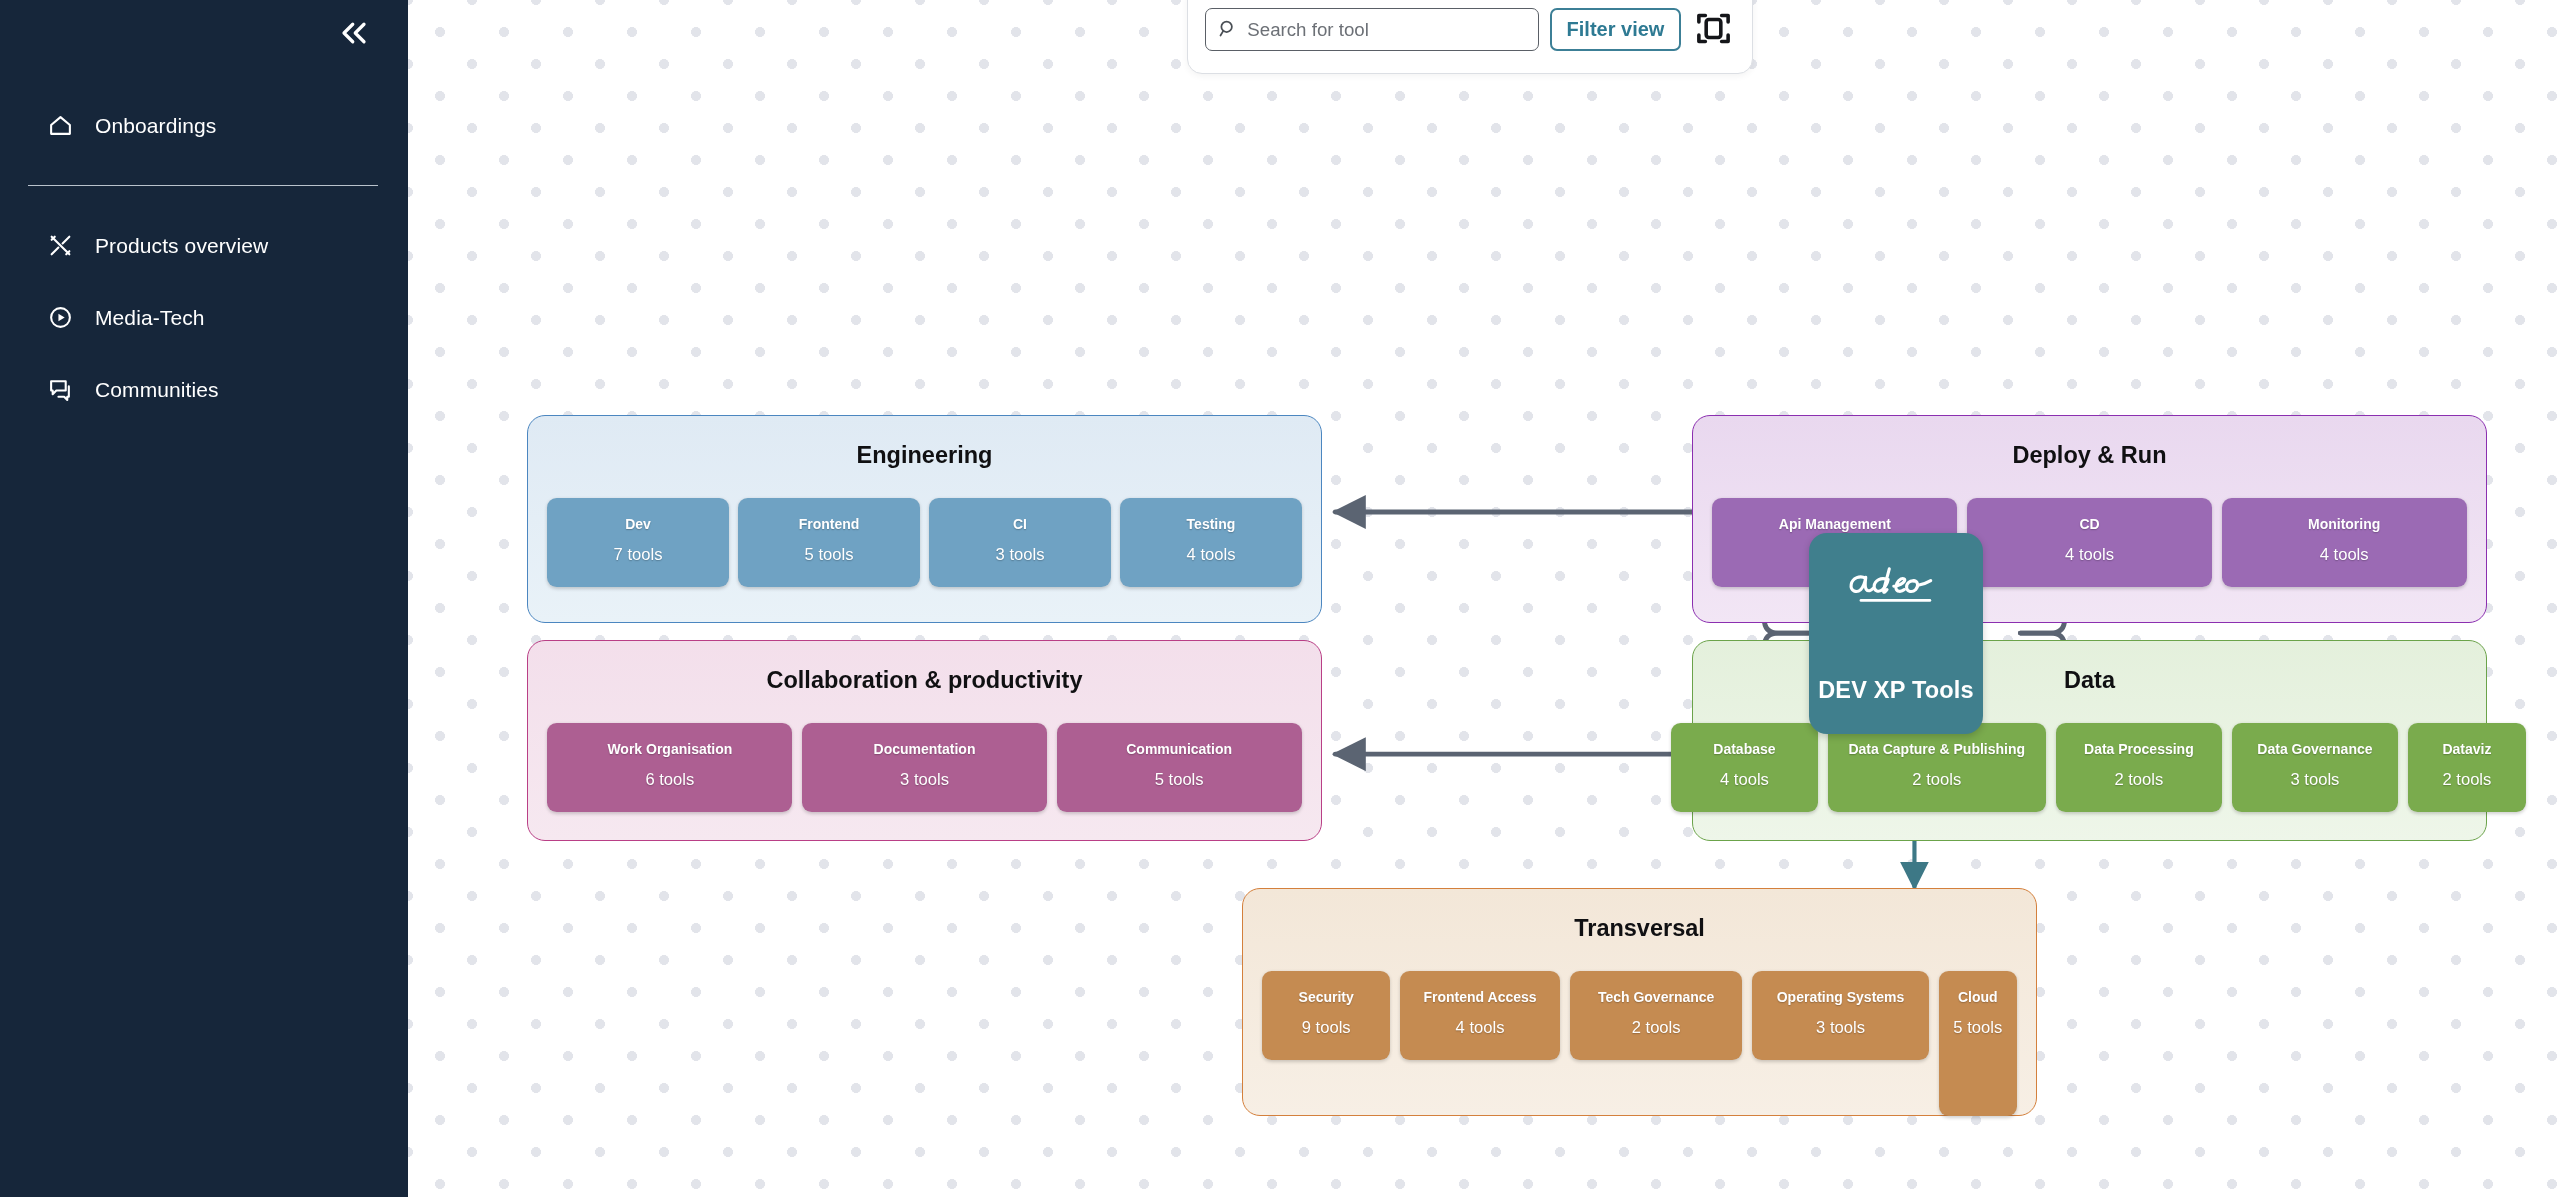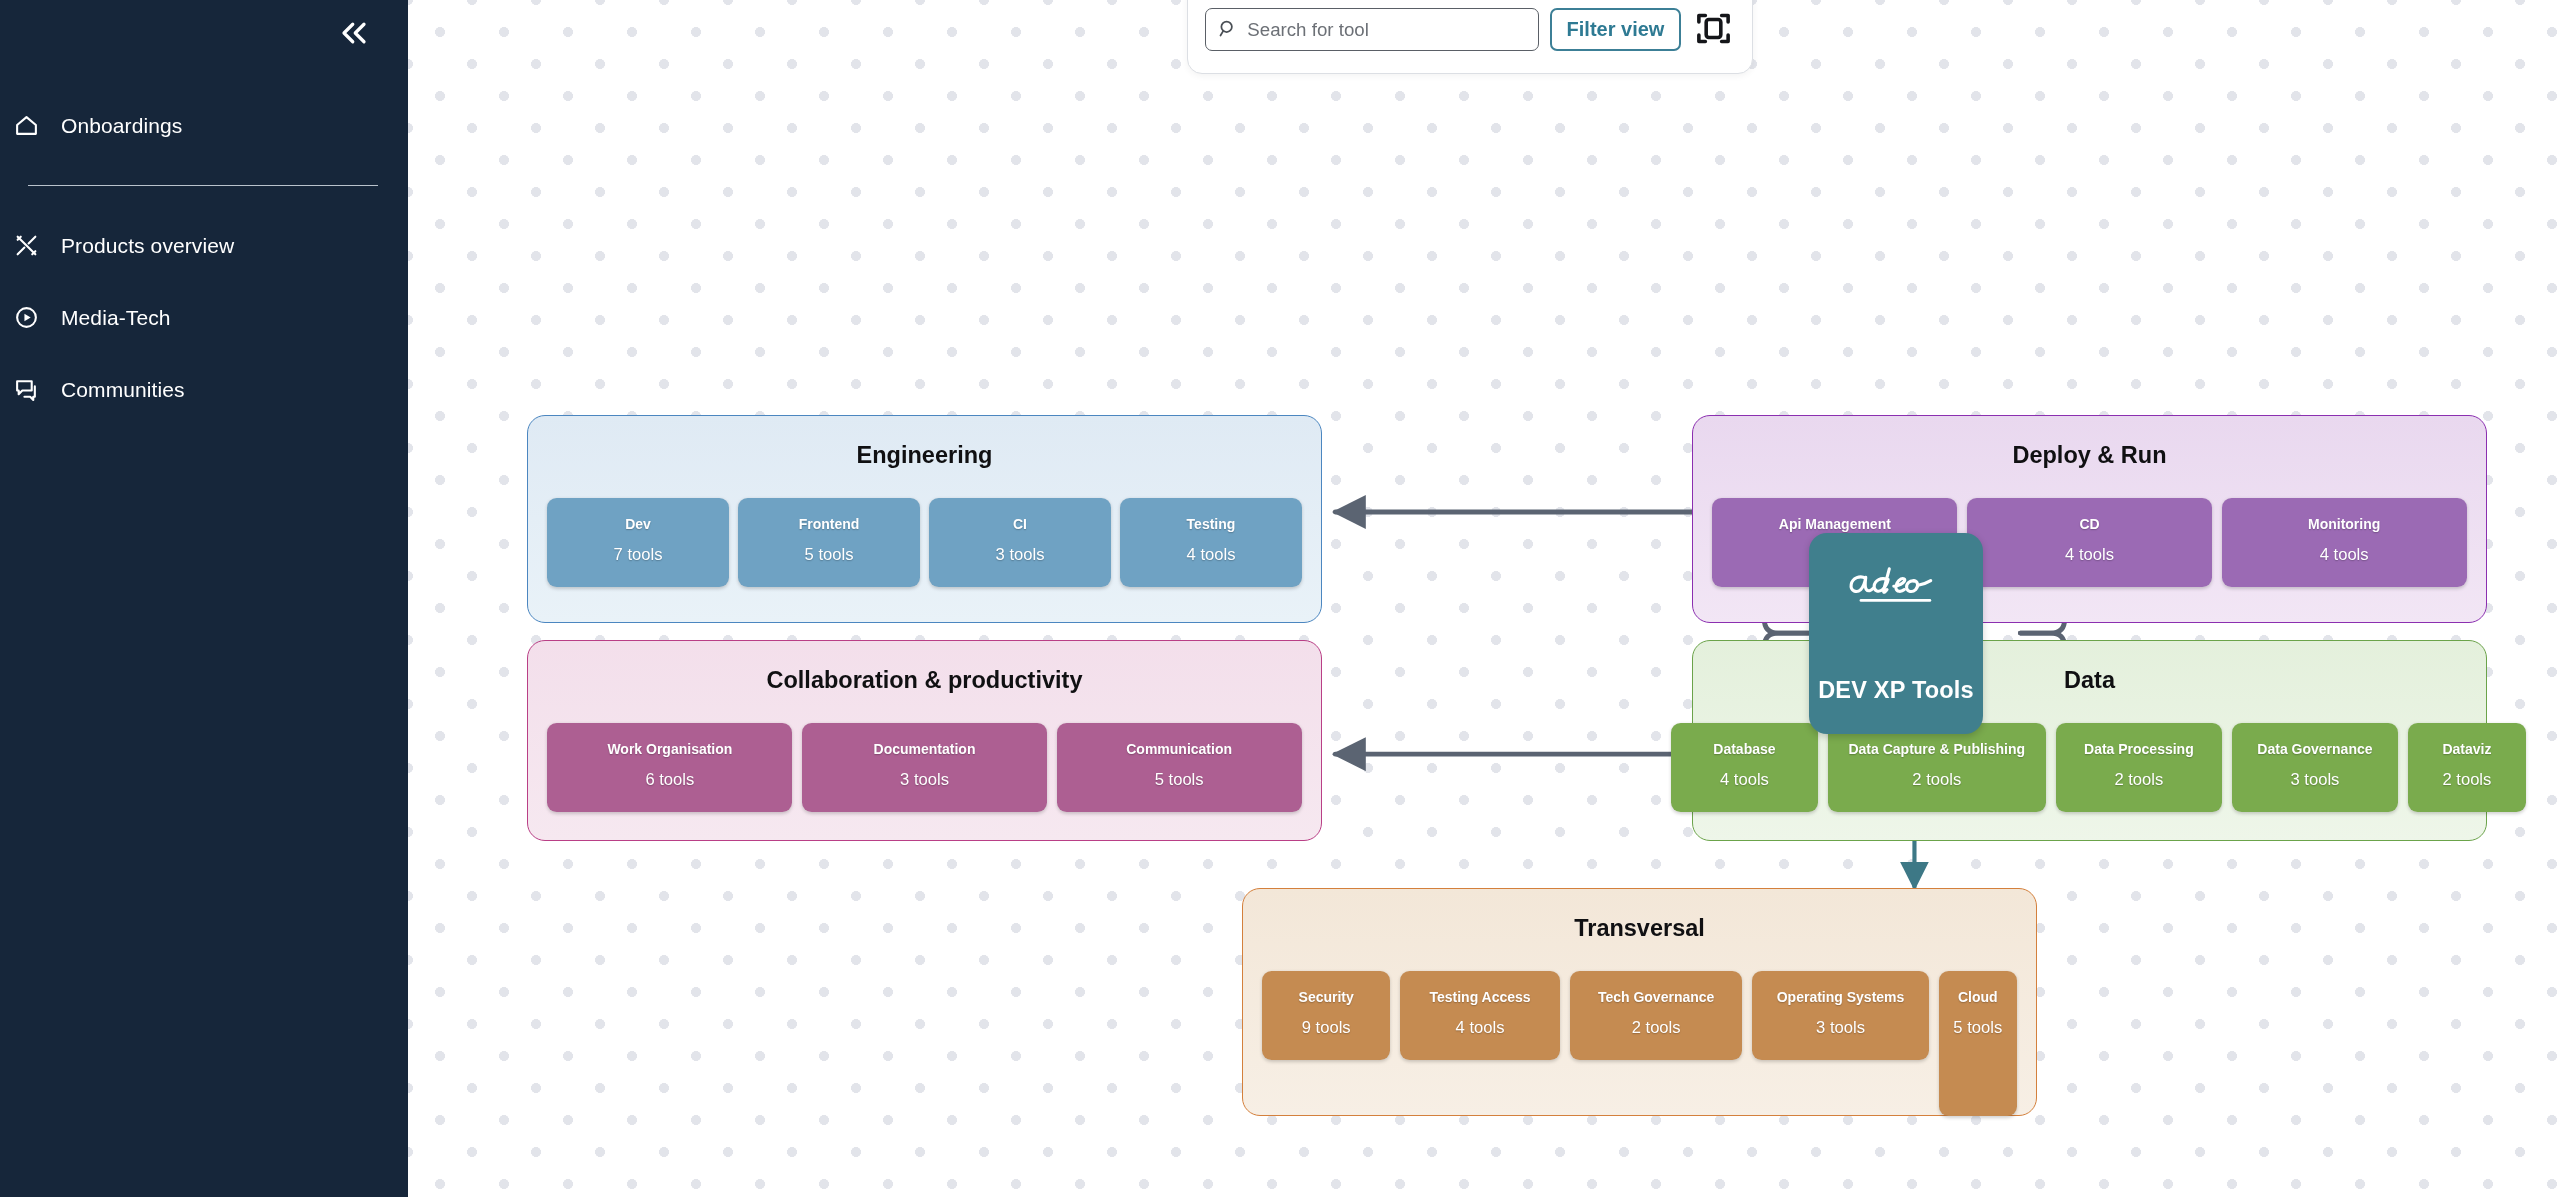--- a/index.html
+++ b/index.html
@@ -25,21 +25,21 @@
     width: 43px; height: 43px;
     display: flex; align-items: center; justify-content: center;
     cursor: pointer;
   }
   #collapse-btn svg { width: 30px; height: 30px; }
 
   .nav-list { position: absolute; left: 0; top: 102px; width: 100%; }
   .nav-item {
     display: flex; align-items: center;
     height: 47px;
-    padding-left: 10px;
+    padding-left: 44px;
     cursor: pointer;
     color: #ffffff;
   }
   .nav-item .nav-icon {
     width: 33px; height: 33px;
     display: flex; align-items: center; justify-content: center;
     flex: 0 0 33px;
   }
   .nav-item .nav-icon svg { width: 25px; height: 25px; }
   .nav-item .nav-label {
@@ -431,21 +431,21 @@
     </section>
 
     <section class="group" id="g-transversal">
       <div class="group-title">Transversal</div>
       <div class="cards">
         <div class="card" style="flex:1">
           <span class="card-name">Security</span>
           <span class="card-count">9 tools</span>
         </div>
         <div class="card" style="flex:1.3">
-          <span class="card-name">Testing Access</span>
+          <span class="card-name">Frontend Access</span>
           <span class="card-count">4 tools</span>
         </div>
         <div class="card" style="flex:1.4">
           <span class="card-name">Tech Governance</span>
           <span class="card-count">2 tools</span>
         </div>
         <div class="card" style="flex:1.45">
           <span class="card-name">Operating Systems</span>
           <span class="card-count">3 tools</span>
         </div>

